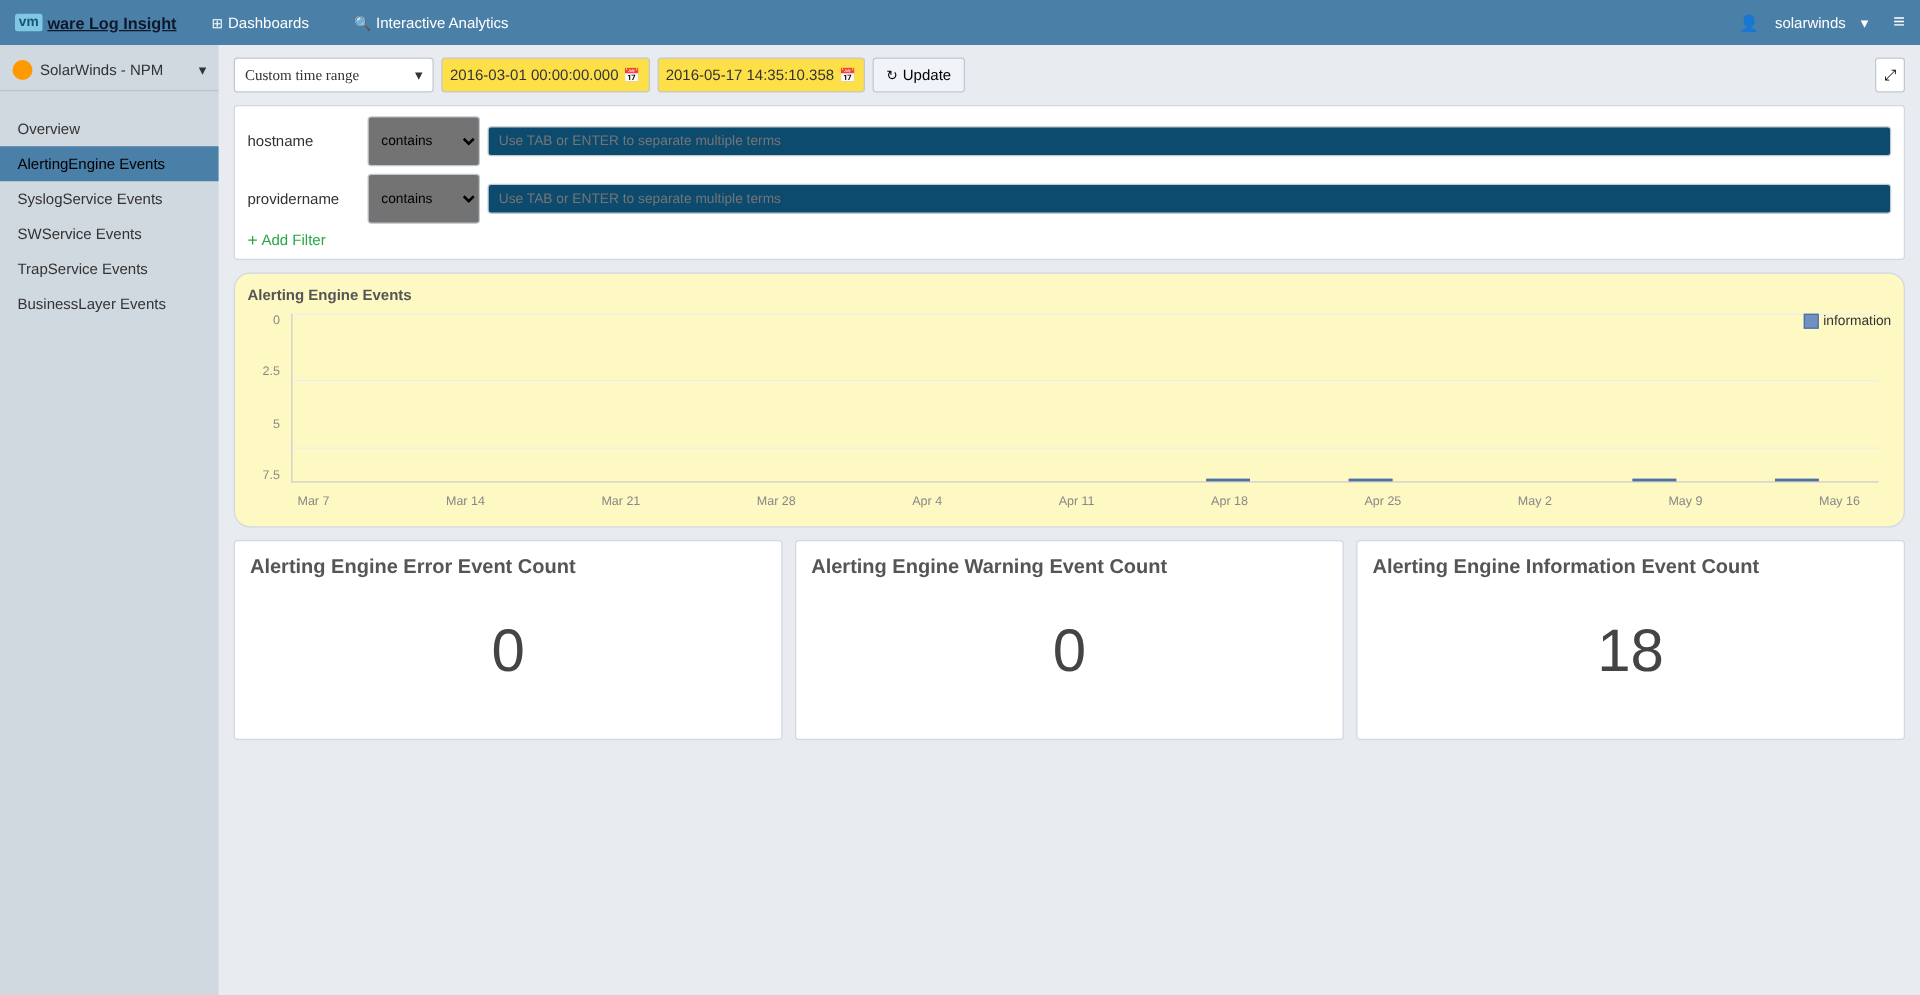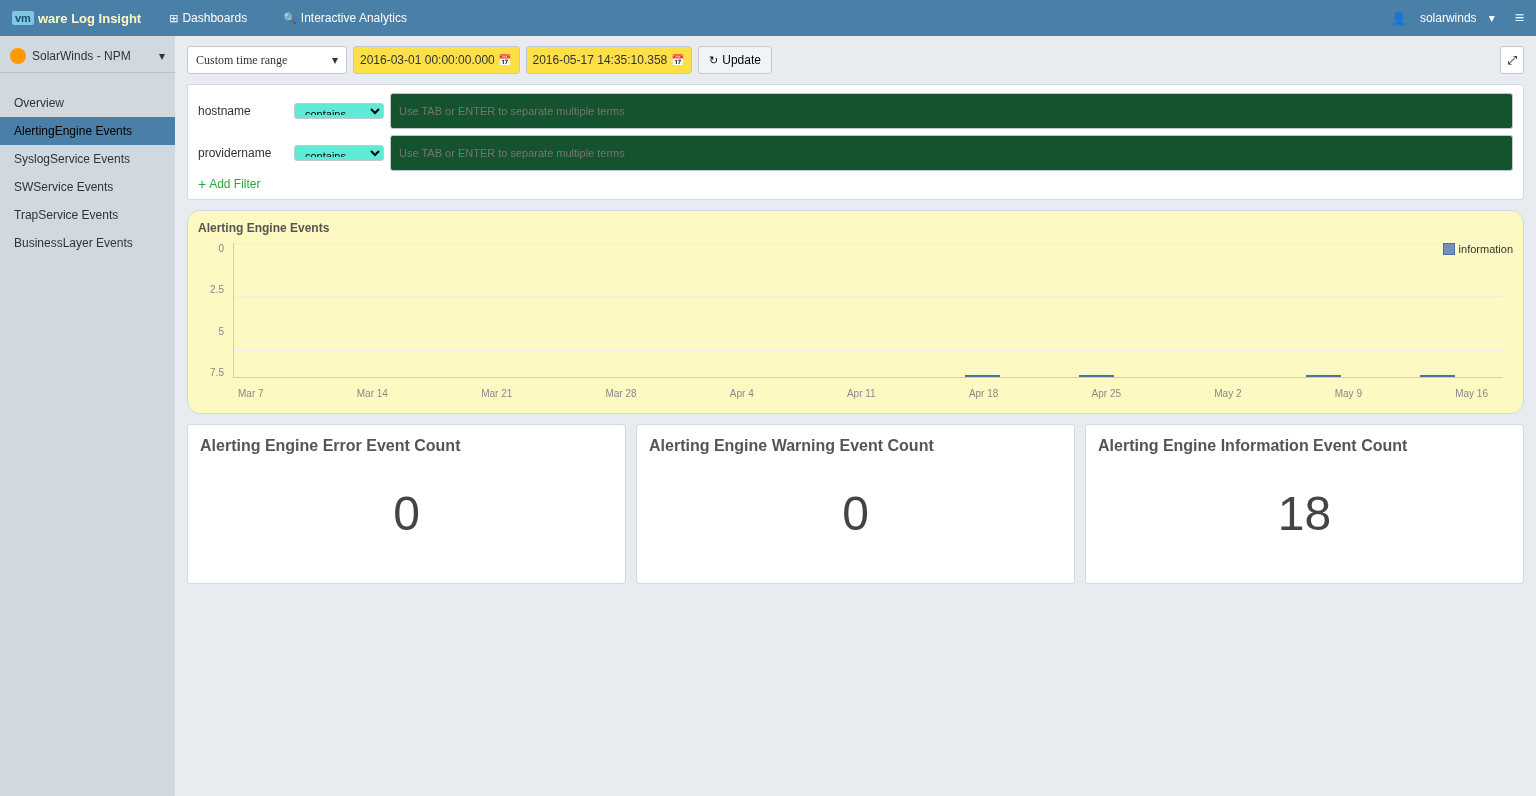--- a/index.html
+++ b/index.html
@@ -137,38 +137,38 @@
       align-items: center;
       gap: 6px;
       margin-bottom: 6px;
     }
     .filter-label {
       font-size: 12px;
       color: #333;
       width: 90px;
     }
     .filter-select {
-      background: #5eead4;
+      background: #737373;
       border: 1px solid #c0c8d0;
       border-radius: 3px;
       padding: 3px 6px;
       font-size: 11px;
-      height: 16px;
+      height: 40px;
       width: 90px;
       cursor: pointer;
     }
     .filter-input {
       flex: 1;
       border: 1px solid #c0c8d0;
       border-radius: 3px;
       padding: 3px 8px;
       font-size: 11px;
-      height: 36px;
+      height: 24px;
       color: #999;
-      background: #14532d;
+      background: #0c4a6e;
     }
     .add-filter {
       color: #28a745;
       font-size: 12px;
       cursor: pointer;
       display: flex;
       align-items: center;
       gap: 3px;
       margin-top: 2px;
     }
@@ -304,21 +304,21 @@
       border-top: 1px solid #eee;
     }
   </style>
 </head>
 <body>
 
 <div class="top-nav">
   <div class="top-nav-left">
     <div class="brand">
       <span style="background:#7ec8e3;color:#1a5276;font-weight:900;font-size:11px;padding:1px 3px;border-radius:2px;">vm</span>
-      <span style="color:#fef9c3;font-size:13px;">ware Log Insight</span>
+      <span style="color:#0f172a;font-size:13px;text-decoration:underline;">ware Log Insight</span>
     </div>
     <div class="nav-item">
       <span style="font-size:11px;">⊞</span>
       <span>Dashboards</span>
     </div>
     <div class="nav-item">
       <span style="font-size:11px;">🔍</span>
       <span>Interactive Analytics</span>
     </div>
   </div>

